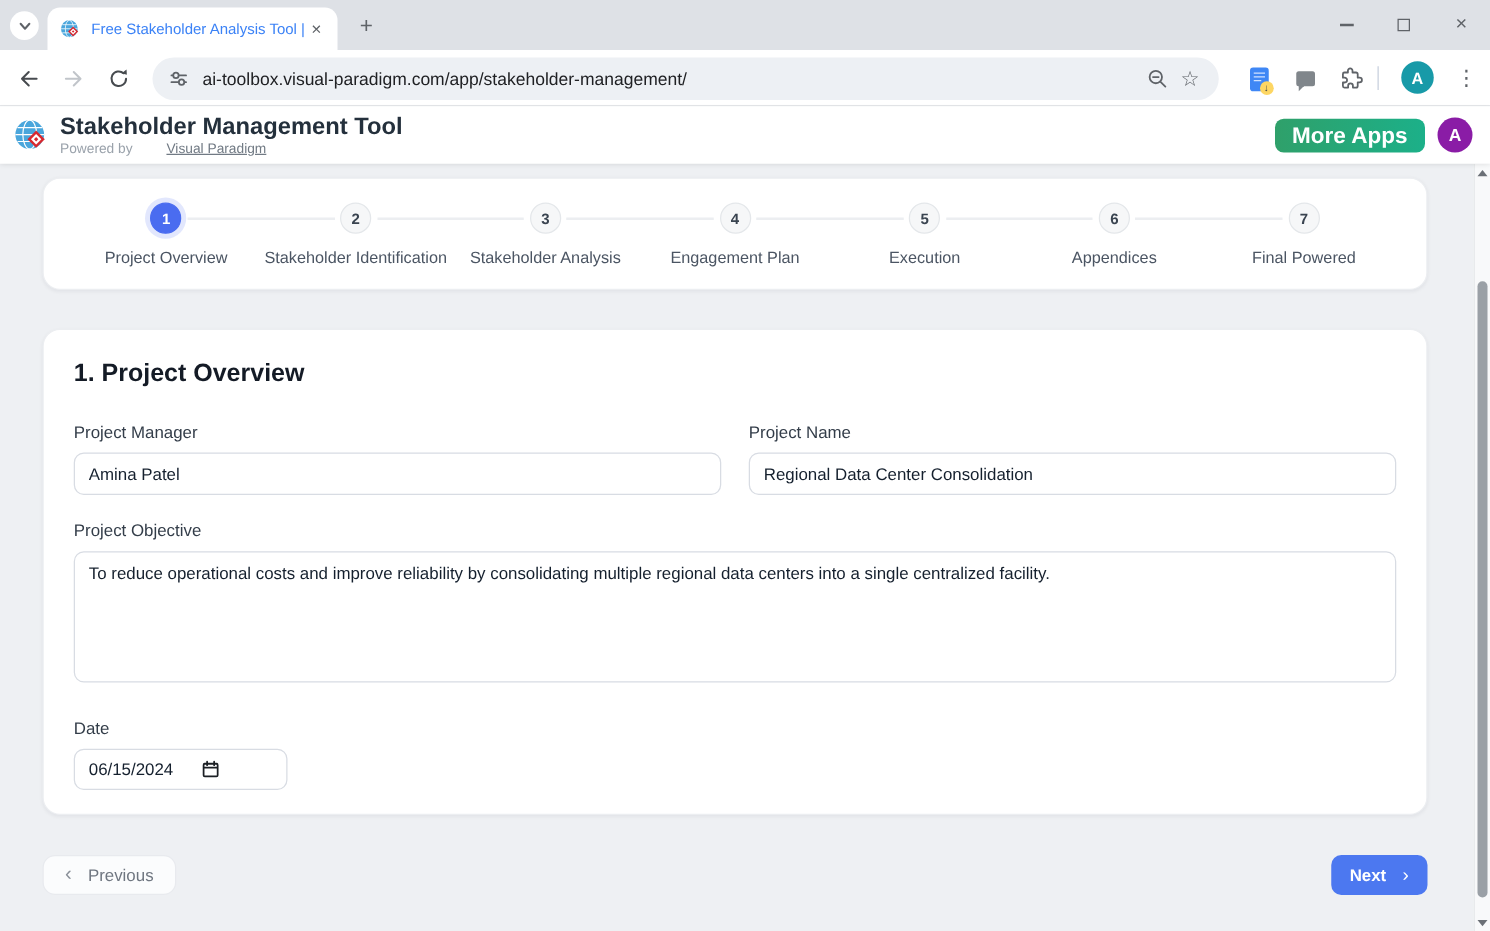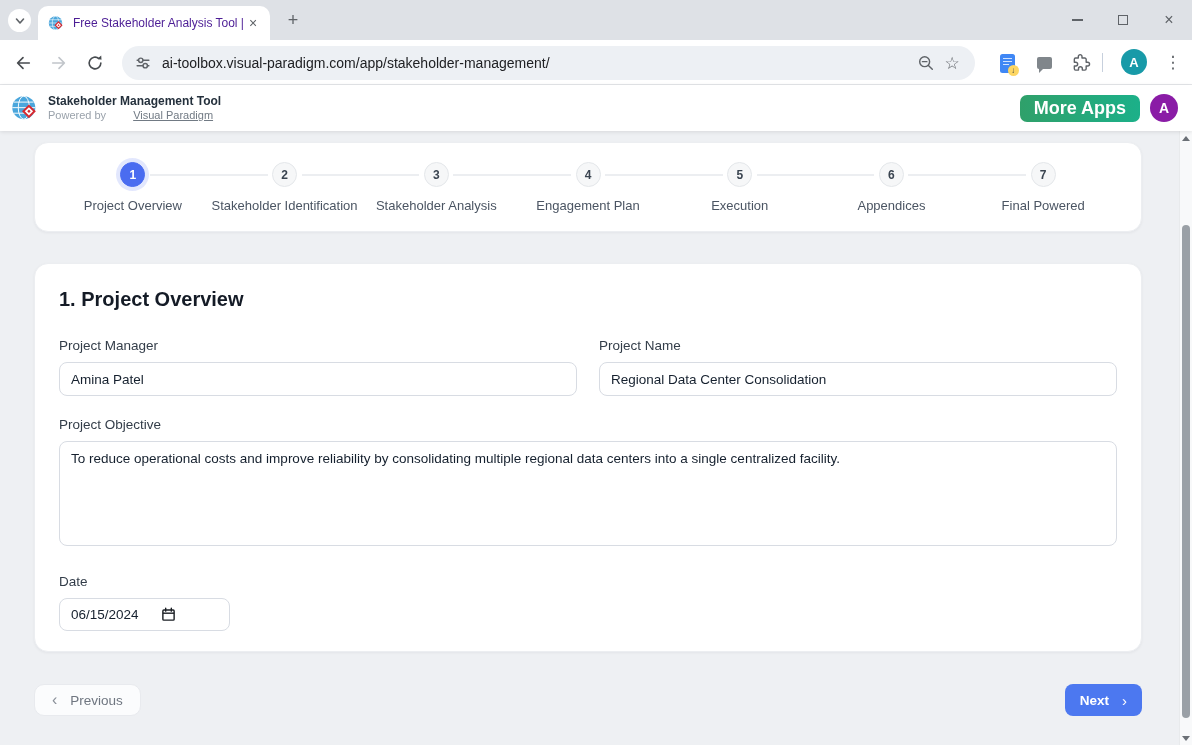--- a/index.html
+++ b/index.html
@@ -5,21 +5,21 @@
   * { margin:0; padding:0; box-sizing:border-box; }
   html,body { width:1192px; height:745px; font-family:"Liberation Sans", sans-serif; }
   .screen { position:relative; width:1192px; height:745px; background:#eef0f3; overflow:hidden; }
 
   
   .titlebar { position:relative; height:40px; background:#dee1e6; }
   .tabsearch { position:absolute; left:8px; top:9px; width:23px; height:23px; border-radius:50%;
                background:#fff; display:flex; align-items:center; justify-content:center; cursor:pointer; }
   .tab { position:absolute; left:38px; top:6px; width:232px; height:34px; background:#fff;
          border-radius:10px 10px 0 0; display:flex; align-items:center; padding:0 8px 0 10px; }
-  .tab-title { flex:1; font-size:12px; color:#4c1d95; white-space:nowrap; overflow:hidden; margin-left:8px; }
+  .tab-title { flex:1; font-size:12px; color:#3b82f6; white-space:nowrap; overflow:hidden; margin-left:8px; }
   .tab-close { width:18px; height:18px; border-radius:50%; display:flex; align-items:center; justify-content:center;
                font-size:14px; color:#5f6368; cursor:pointer; }
   .newtab { position:absolute; left:282px; top:9px; width:22px; height:22px; display:flex; align-items:center;
             justify-content:center; font-size:18px; color:#5f6368; cursor:pointer; }
   .win-controls { position:absolute; right:0; top:0; height:40px; display:flex; }
   .win-btn { width:46px; height:40px; display:flex; align-items:center; justify-content:center; color:#5f6368; cursor:pointer; }
   .glyph-min { width:11px; height:1.4px; background:#5f6368; }
   .glyph-max { width:10px; height:10px; border:1.3px solid #5f6368; }
   .glyph-close { font-size:16px; line-height:1; }
 
@@ -45,21 +45,21 @@
   .chrome-avatar { position:absolute; left:1121px; top:9px; width:26px; height:26px; border-radius:50%;
                    background:#189aa8; color:#fff; font-size:13px; font-weight:bold; display:flex;
                    align-items:center; justify-content:center; cursor:pointer; }
   .kebab { position:absolute; left:1160px; top:9px; width:26px; height:26px; display:flex; align-items:center;
            justify-content:center; font-size:17px; color:#5f6368; cursor:pointer; }
 
   
   .appheader { position:relative; height:46px; background:#fff; display:flex; align-items:center;
                padding:0 14px 0 11px; box-shadow:0 1px 4px rgba(0,0,0,.10); z-index:3; }
   .brand-text { margin-left:8px; }
-  .app-title { font-size:12px; font-weight:bold; color:#24303c; line-height:1.15; }
+  .app-title { font-size:19px; font-weight:bold; color:#24303c; line-height:1.15; }
   .app-sub { font-size:11px; color:#9aa2ab; }
   .app-sub a { color:#717a84; text-decoration:underline; cursor:pointer;margin-left:24px; }
   .more-apps { margin-left:auto; height:27px; padding:0 14px; border:none; border-radius:7px;
                background:linear-gradient(90deg,#2fa06a,#1cb089); color:#fff; font-size:18px;
                font-weight:bold; font-family:inherit; cursor:pointer; }
   .hdr-avatar { margin-left:10px; width:28px; height:28px; border-radius:50%; background:#8a1ca6;
                 color:#fff; font-size:14px; font-weight:bold; display:flex; align-items:center;
                 justify-content:center; cursor:pointer; }
 
   

